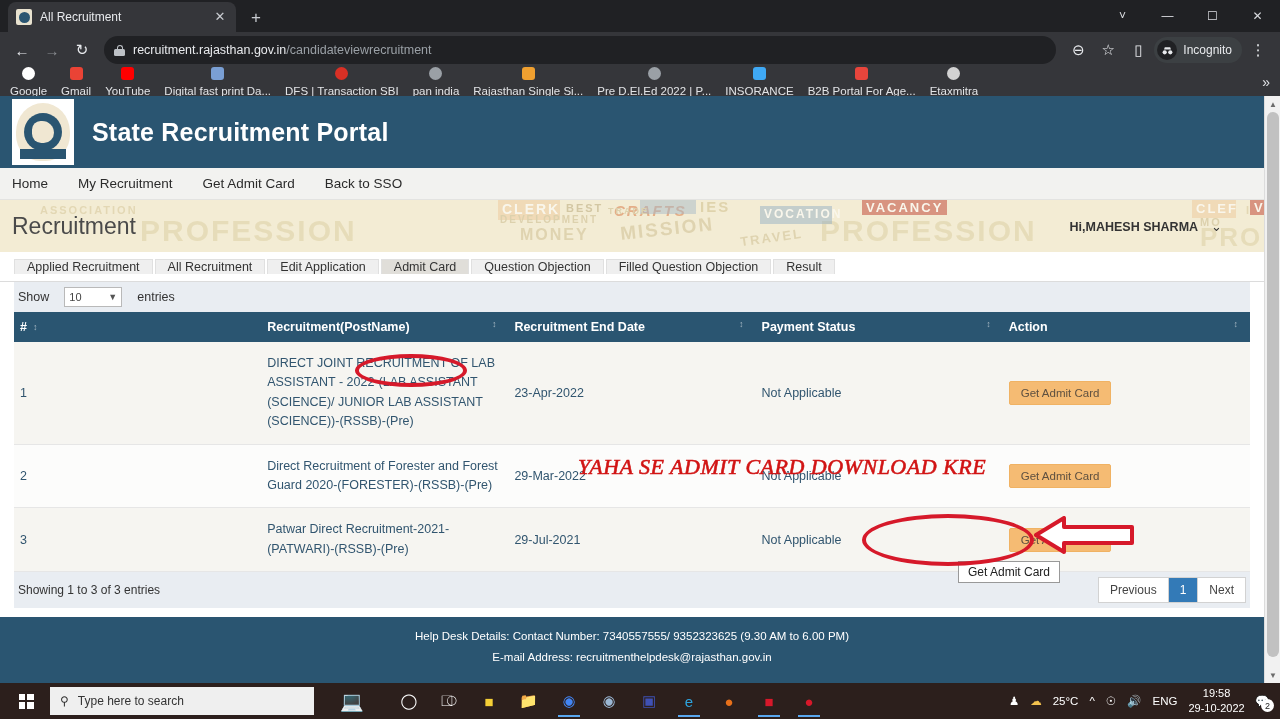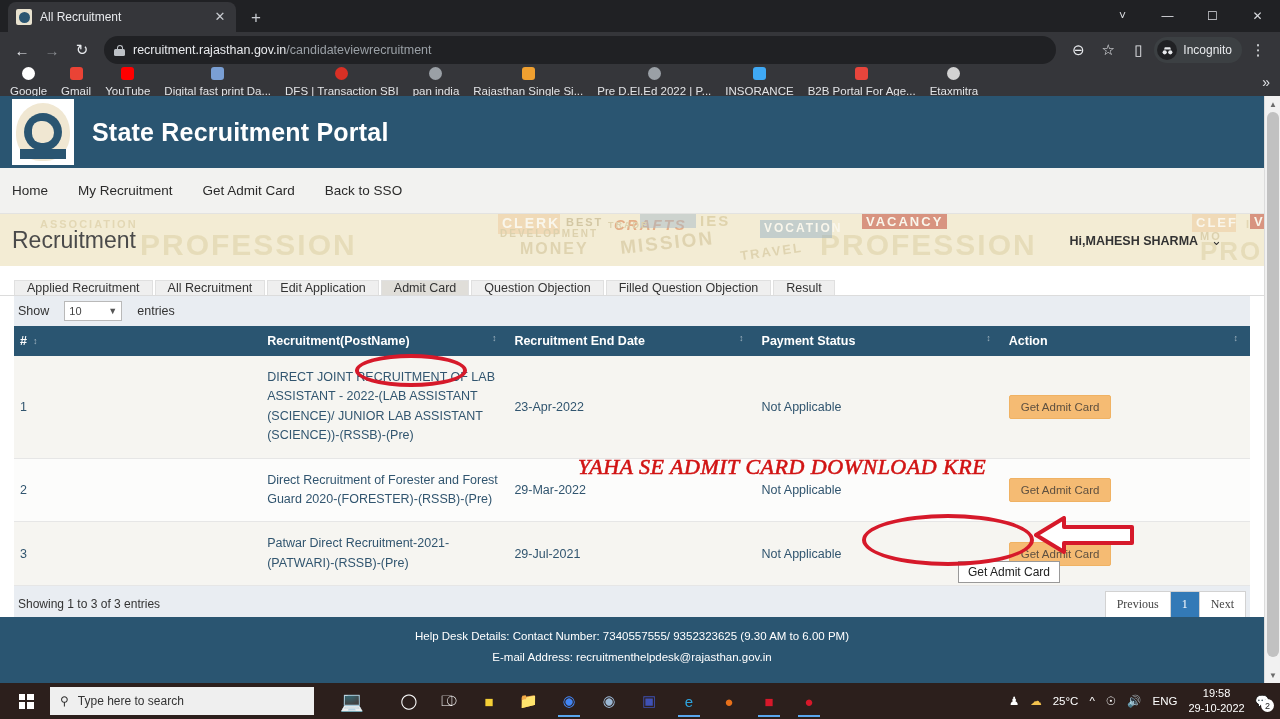--- a/index.html
+++ b/index.html
@@ -58,33 +58,33 @@
   .page { width: 1264px; height: 587px; position: relative; overflow: hidden; background: #fff; }
 
   .site-header { height: 72px; background: #2a5571; display: flex; align-items: center; padding-left: 12px; gap: 18px; }
   .logo { width: 62px; height: 66px; background: #fff; display: flex; align-items: center; justify-content: center; flex: none; }
   .logo-in { width: 54px; height: 58px; background: #f0e7d2; border-radius: 50% 50% 45% 45%; position: relative; display: flex; align-items: center; justify-content: center; }
   .logo-ring { width: 38px; height: 38px; border-radius: 50%; background: #2a5571; display: flex; align-items: center; justify-content: center; }
   .logo-map { width: 22px; height: 22px; background: #f0e7d2; border-radius: 42% 58% 50% 45%; }
   .logo-rib { position: absolute; bottom: 2px; left: 4px; width: 46px; height: 10px; background: #2a5571; }
   .site-title { color: #fff; font-size: 25px; font-weight: bold; letter-spacing: .2px; }
 
-  .navbar { height: 46px; background: #f2f2f0; display: flex; align-items: center; padding-left: 12px; gap: 0; border-bottom: 1px solid #e3e3e1; }
+  .navbar { height: 32px; background: #f2f2f0; display: flex; align-items: center; padding-left: 12px; gap: 0; border-bottom: 1px solid #e3e3e1; }
   .nav-link { color: #2b2b2b; font-size: 13.5px; padding: 0 15px; white-space: nowrap; }
   .nav-link:first-child { padding-left: 0; padding-right: 15px; }
 
   .banner { height: 52px; background: #f3ecd4; position: relative; overflow: hidden; display: flex; align-items: center; }
   .banner-art { position: absolute; inset: 0; opacity: .55; }
   .banner-word { position: absolute; color: #ddd0a4; font-weight: bold; letter-spacing: 2px; }
   .banner-chip { position: absolute; background: #e8a96a; opacity: .5; }
   .banner h1 { position: relative; color: #4a4a4a; font-size: 23px; font-weight: normal; margin-left: 12px; }
   .greet { position: absolute; right: 42px; top: 50%; transform: translateY(-50%); color: #333; font-size: 12.5px; font-weight: bold; }
   .greet .cv { font-weight: normal; font-size: 13px; margin-left: 10px; }
 
-  .tabs { height: 30px; background: #fff; display: flex; align-items: flex-end; padding: 0 14px; gap: 2px; border-bottom: 1px solid #dcdcdc; }
+  .tabs { height: 30px; background: #fff; display: flex; align-items: center; padding: 0 14px; gap: 2px; border-bottom: 1px solid #dcdcdc; }
   .ptab {
     background: #efefef; border: 1px solid #e0e0e0; border-bottom: none;
     display: flex; align-items: center; padding: 0 12px; font-size: 12.5px; color: #333; white-space: nowrap;
   }
   .ptab.active { background: #e0ded9; }
 
   .panel { background: #fff; padding: 0 14px; }
   .ctrlrow { height: 30px; display: flex; align-items: center; background: #e9edf2; padding: 0 4px; font-size: 12.5px; color: #333; }
   .ctrlrow .lengthbox { display: flex; align-items: center; gap: 15px; }
   .sel { width: 58px; height: 20px; border: 1px solid #b9b9b9; background: #fff; font-size: 11px; padding: 0 4px; display: flex; align-items: center; justify-content: space-between; color: #444; }
@@ -105,21 +105,21 @@
   td.c-name { width: 396px; line-height: 1.55; }
   td.c-date { width: 196px; }
   td.c-pay { width: 200px; }
   .btn-admit {
     display: inline-block; background: #f5bb73; color: #5e5040; font-size: 11.5px;
     padding: 5px 11px; border: 1px solid #f0b263; border-radius: 2px; white-space: nowrap;
   }
 
   .footrow { height: 36px; background: #e9edf2; display: flex; align-items: center; padding: 0 4px; font-size: 12px; color: #333; }
   .pager { margin-left: auto; display: flex; border: 1px solid #d2d2d2; background: #fff; }
-  .pg { padding: 5px 11px; font-size: 12px; color: #444; border-right: 1px solid #d2d2d2; font-family: Liberation Serif, serif; }
+  .pg { padding: 5px 11px; font-size: 12px; color: #444; border-right: 1px solid #d2d2d2; }
   .pg:last-child { border-right: none; }
   .pg.cur { background: #337ab7; color: #fff; }
 
   .site-footer { position: absolute; left: 0; right: 0; bottom: 0; height: 66px; background: #2a5571; color: #fff; font-size: 11.5px; text-align: center; padding-top: 9px; line-height: 1.85; }
 
   
   .tooltip {
     position: absolute; left: 958px; top: 465px; background: #fff; border: 1px solid #999;
     font-size: 12px; color: #222; padding: 3px 9px; z-index: 40;
   }

